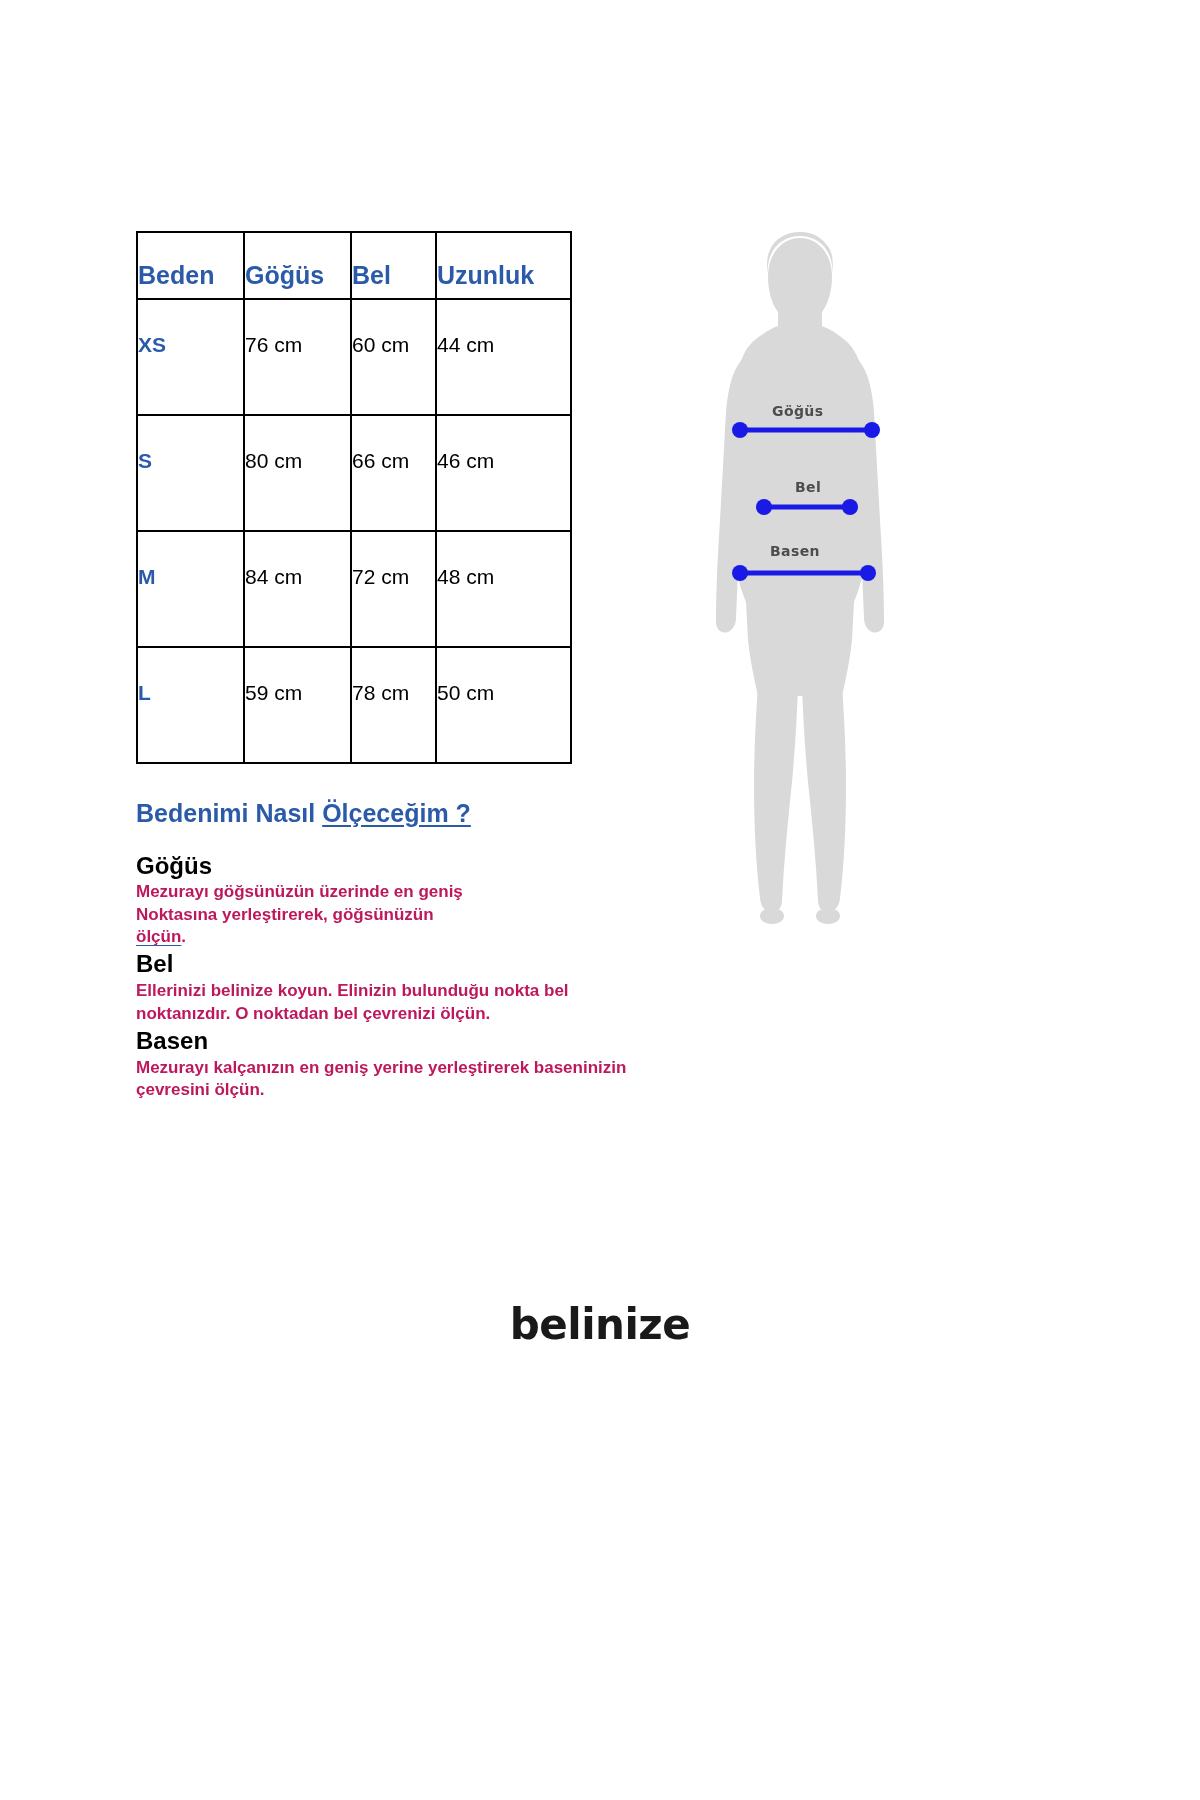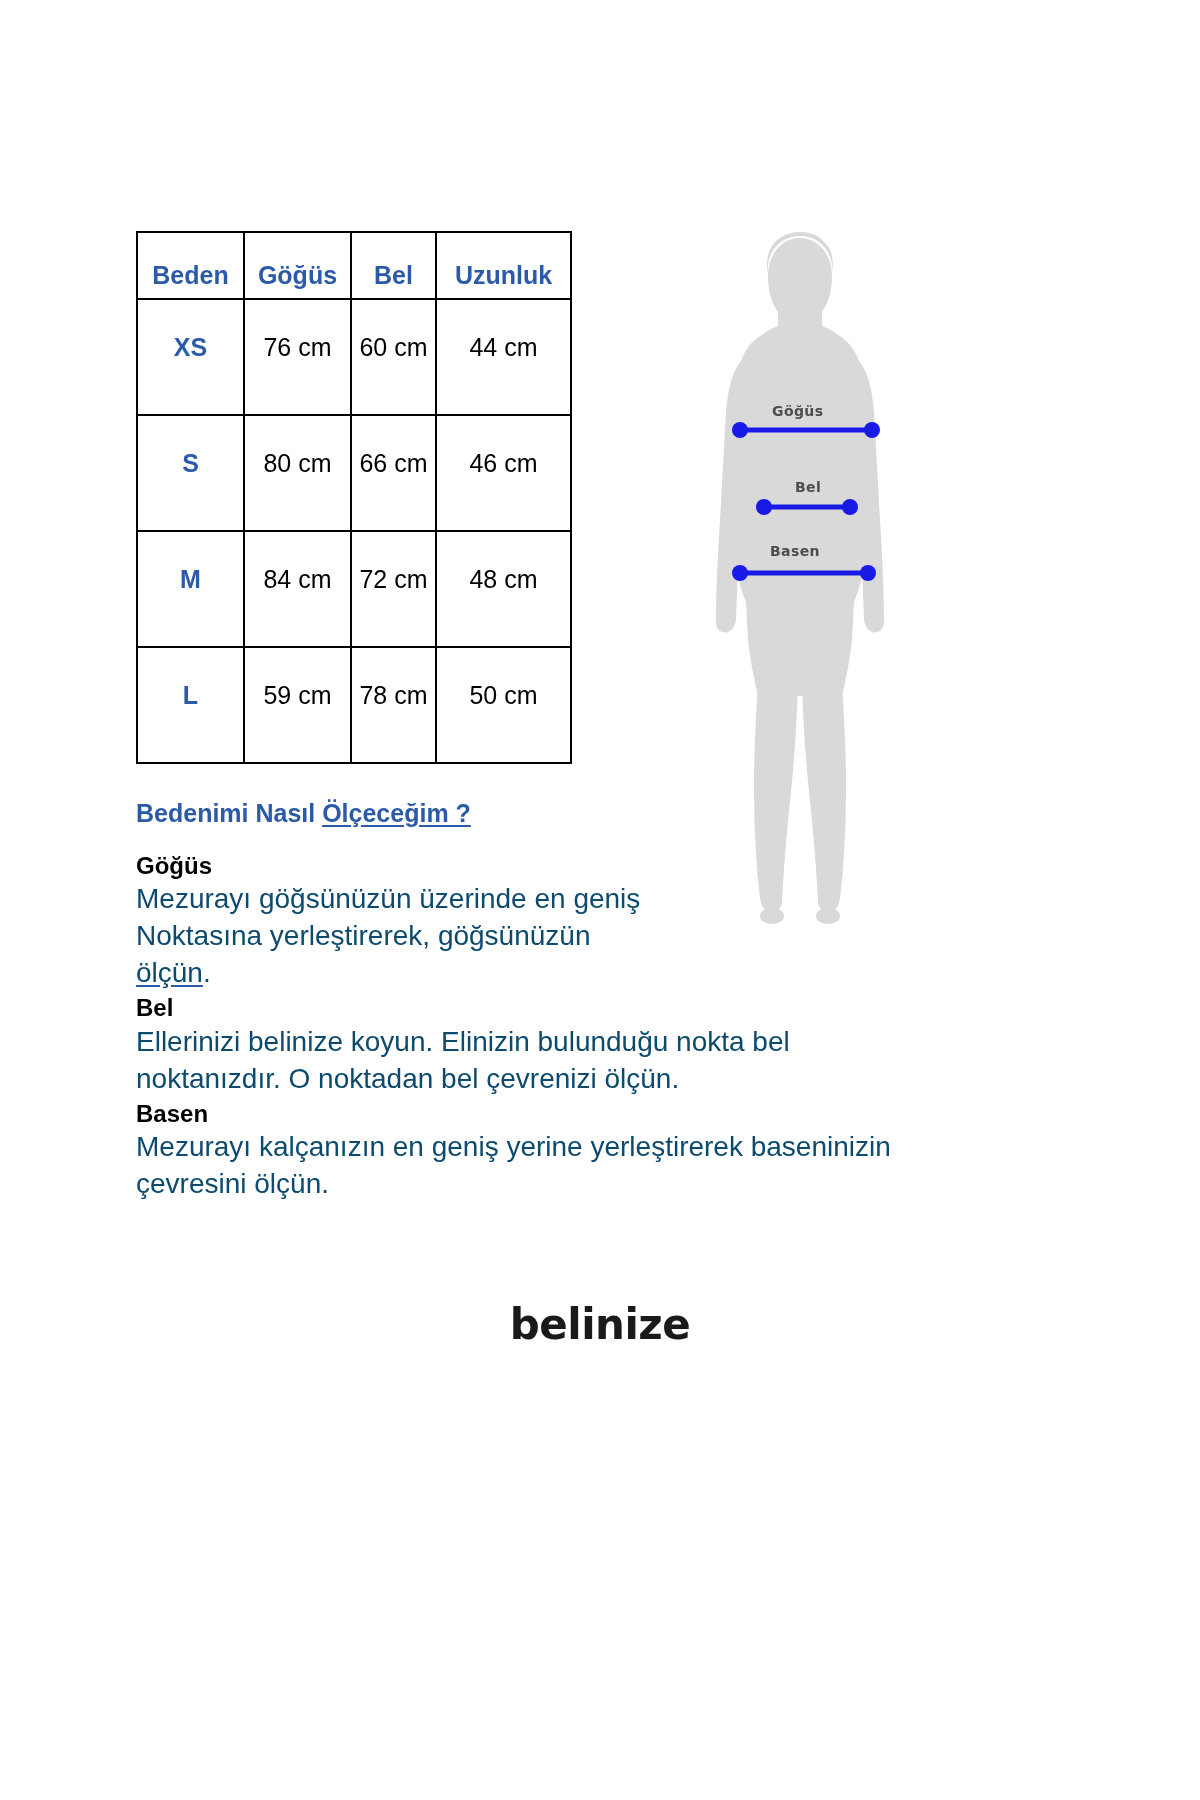--- a/index.html
+++ b/index.html
@@ -21,35 +21,35 @@
   .size-table {
     position: absolute;
     left: 136px;
     top: 231px;
     width: 434px;
     border-collapse: collapse;
     table-layout: fixed;
   }
   .size-table td, .size-table th {
     border: 2px solid #000000;
-    text-align: center;
+    text-align: left;
     vertical-align: middle;
     padding: 0;
   }
   .size-table thead th {
     height: 67px;
     font-size: 25px;
     font-weight: bold;
     color: #2b5aa8;
     vertical-align: bottom;
     padding-bottom: 8px;
   }
   .size-table tbody td {
     height: 116px;
-    font-size: 25px;
+    font-size: 21px;
     color: #000000;
     font-weight: normal;
     vertical-align: top;
     padding-top: 32px;
     line-height: 1.25;
   }
   .size-table tbody td.size-label {
     color: #2b5aa8;
     font-weight: bold;
   }
@@ -77,23 +77,23 @@
     text-decoration-color: #2b5aa8;
     text-underline-offset: 3px;
   }
   .sec-head {
     font-size: 24px;
     font-weight: bold;
     color: #000000;
     line-height: 1.32;
   }
   .sec-body {
-    font-size: 28px;
-    font-weight: normal;
-    color: #0c4a6e;
+    font-size: 17px;
+    font-weight: bold;
+    color: #be185d;
     line-height: 1.32;
   }
   .sec-body .ulink {
     text-decoration: underline;
     text-decoration-color: #2b5aa8;
     text-underline-offset: 3px;
   }
 
   
   .figure {

